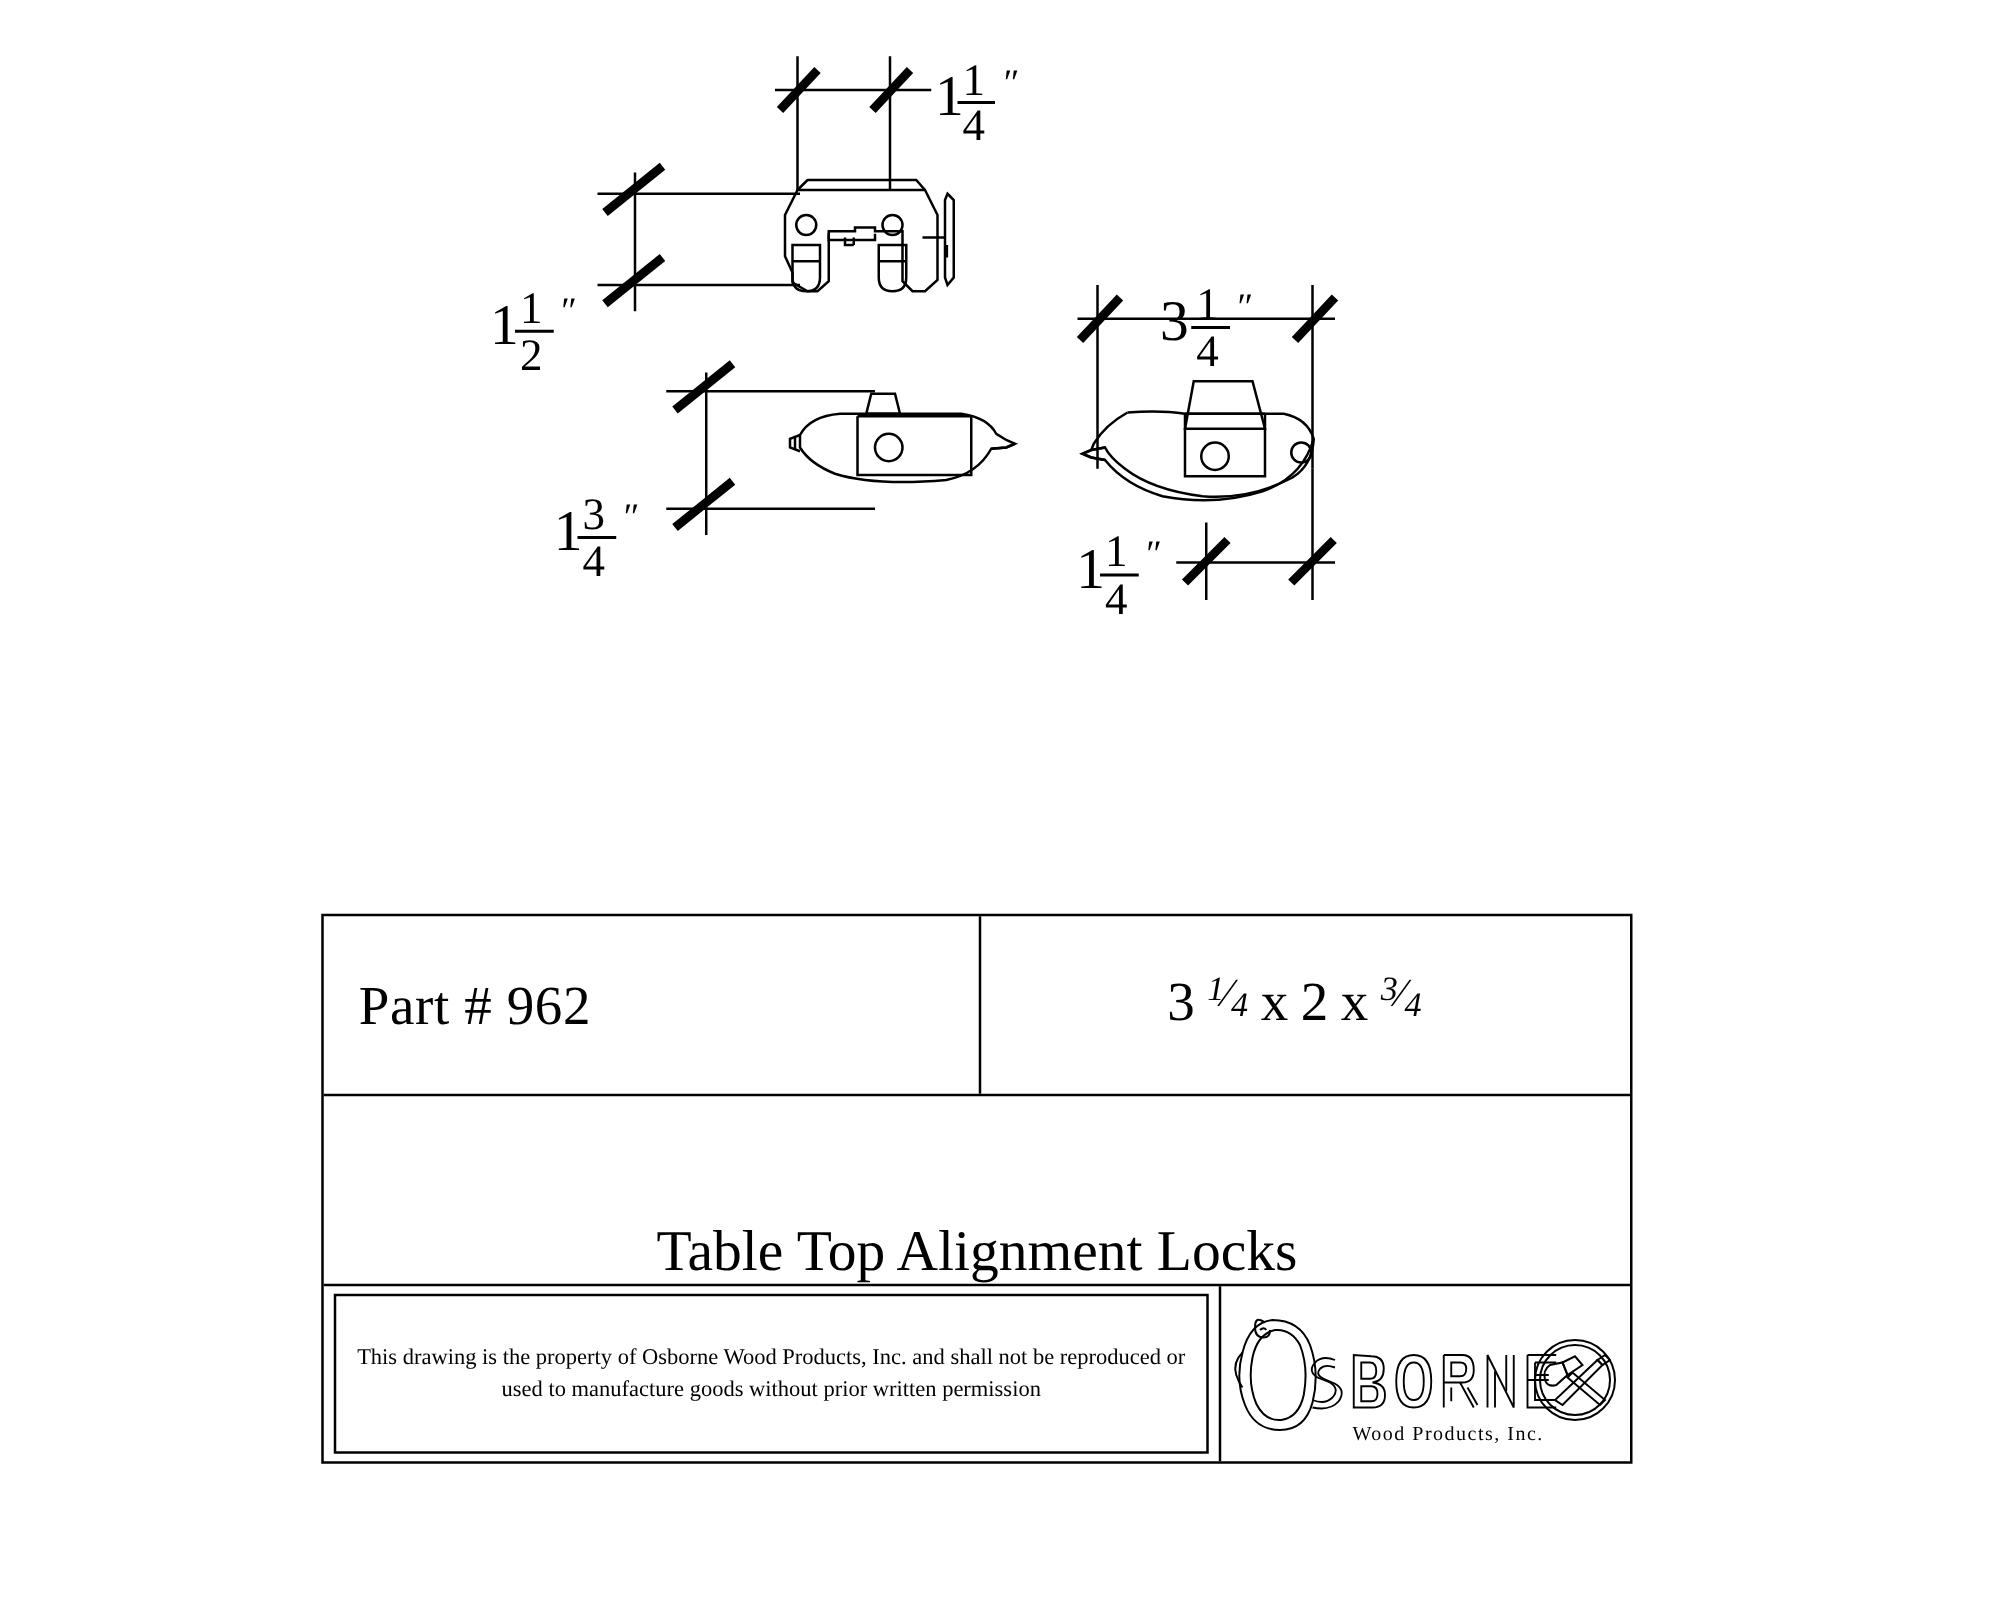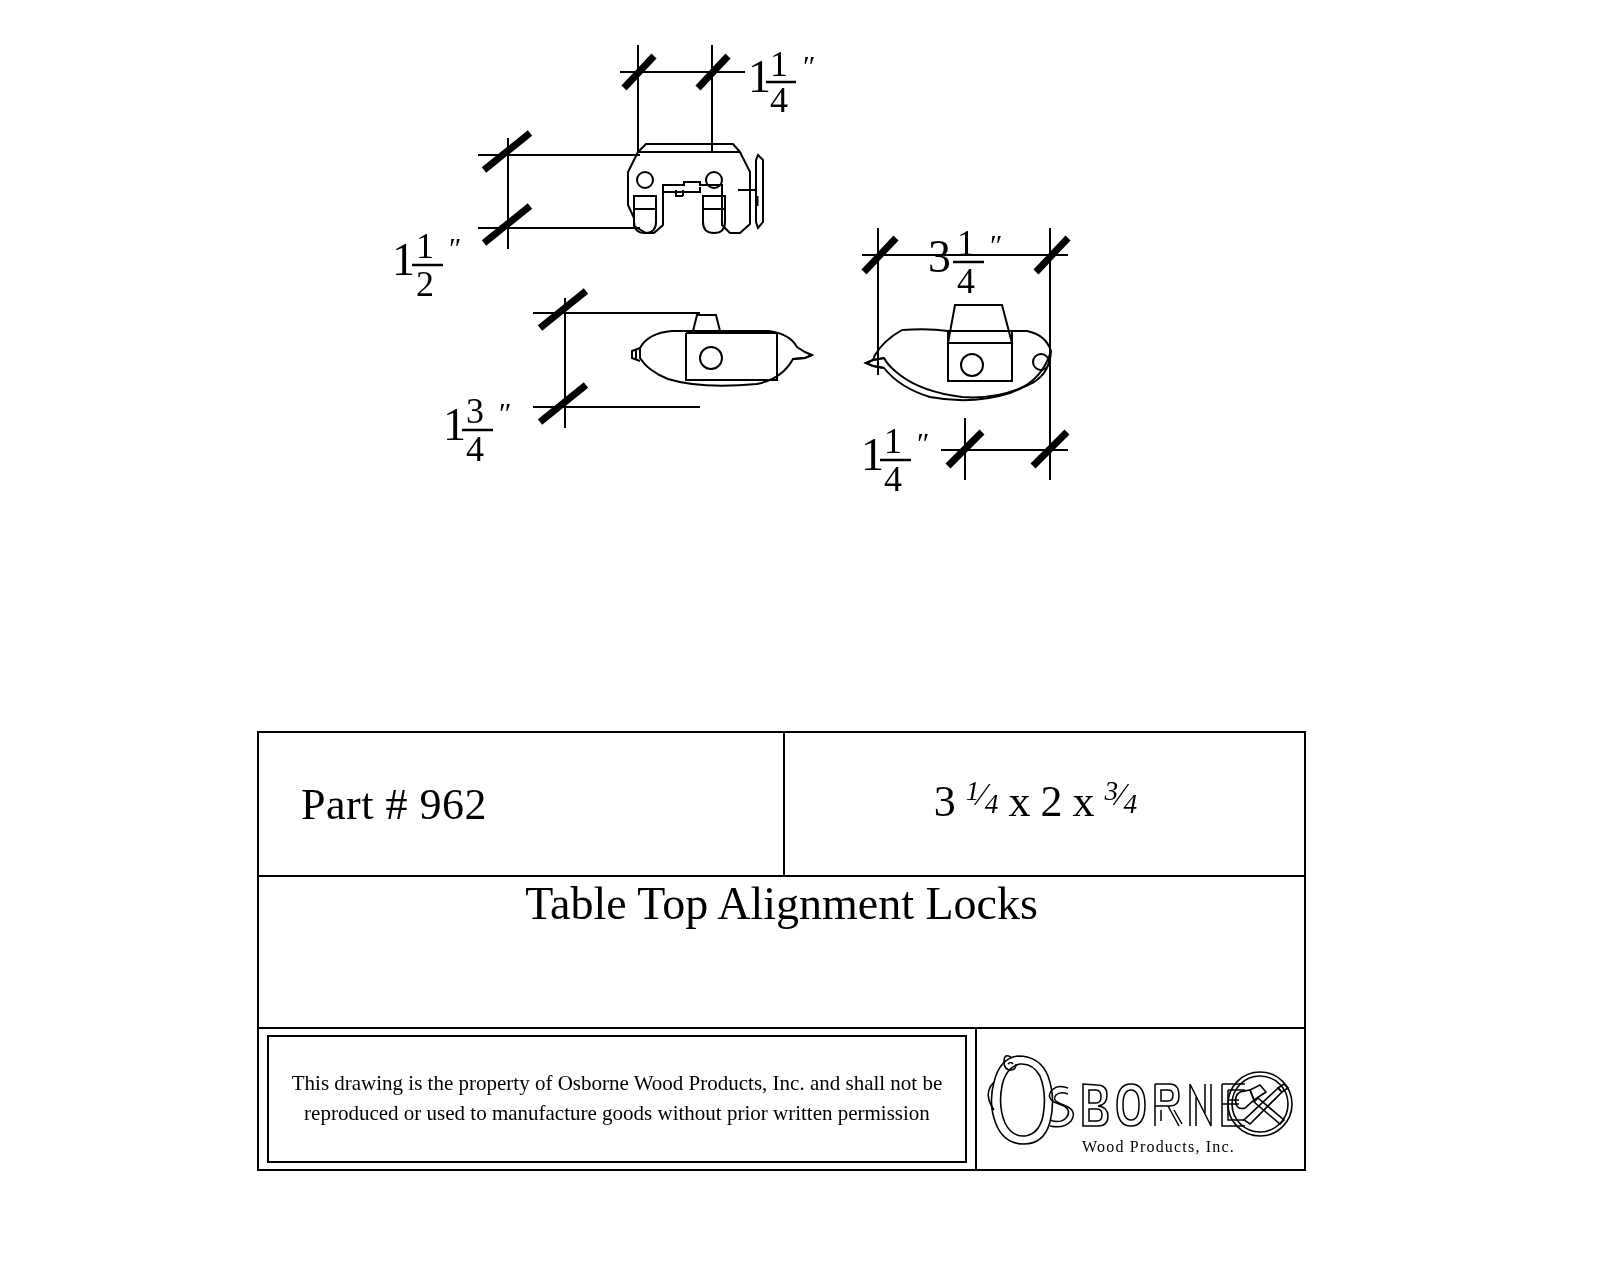--- a/index.html
+++ b/index.html
@@ -78,21 +78,21 @@
   .cell-size {
     flex: 1;
     display: flex;
     align-items: center;
     justify-content: center;
     padding-right: 18px;
   }
   .cell-desc {
     width: 100%;
     display: flex;
-    align-items: flex-start;
+    align-items: flex-end;
     justify-content: center;
     border-radius: 23px;
   }
   .cell-disclaimer {
     width: 718px;
     box-sizing: border-box;
     border-right: 2px solid #000;
     display: flex;
     align-items: center;
     justify-content: center;
@@ -113,35 +113,34 @@
     display: flex;
     align-items: center;
     justify-content: center;
     text-decoration: underline;
   }
 
   .txt-part-no {
     font-size: 44px;
     letter-spacing: 0.5px;
     white-space: nowrap;
-    margin-left: 14px;
   }
   .txt-size {
     font-size: 44px;
     white-space: nowrap;
     display: flex;
     align-items: baseline;
     gap: 10px;
   }
   .txt-desc {
     font-size: 46px;
     white-space: nowrap;
   }
   .txt-disclaimer {
-    font-size: 21px;
+    font-size: 18px;
     line-height: 1.42;
     text-align: center;
     white-space: normal;
   }
 
   
   .dfrac {
     font-size: 0.62em;
     position: relative;
     top: -0.42em;

